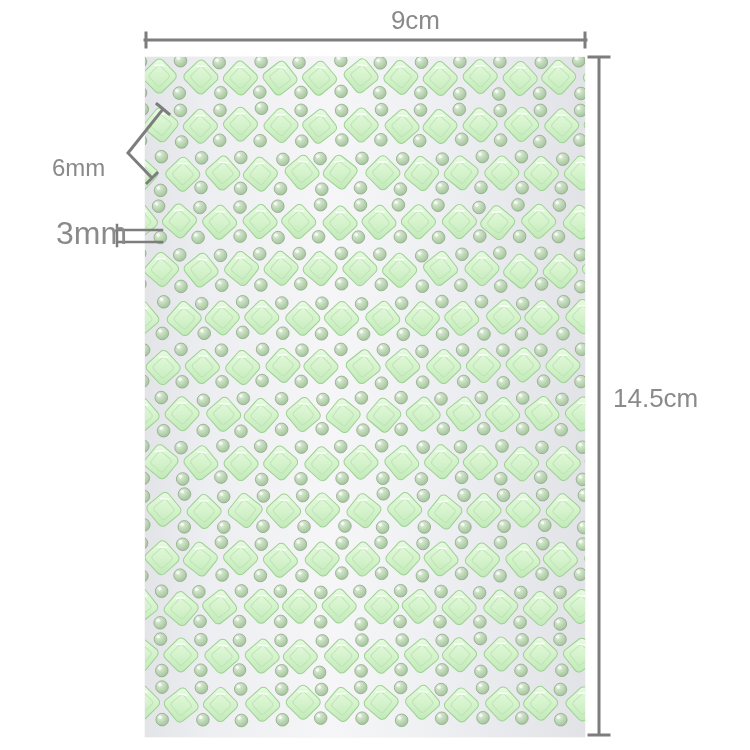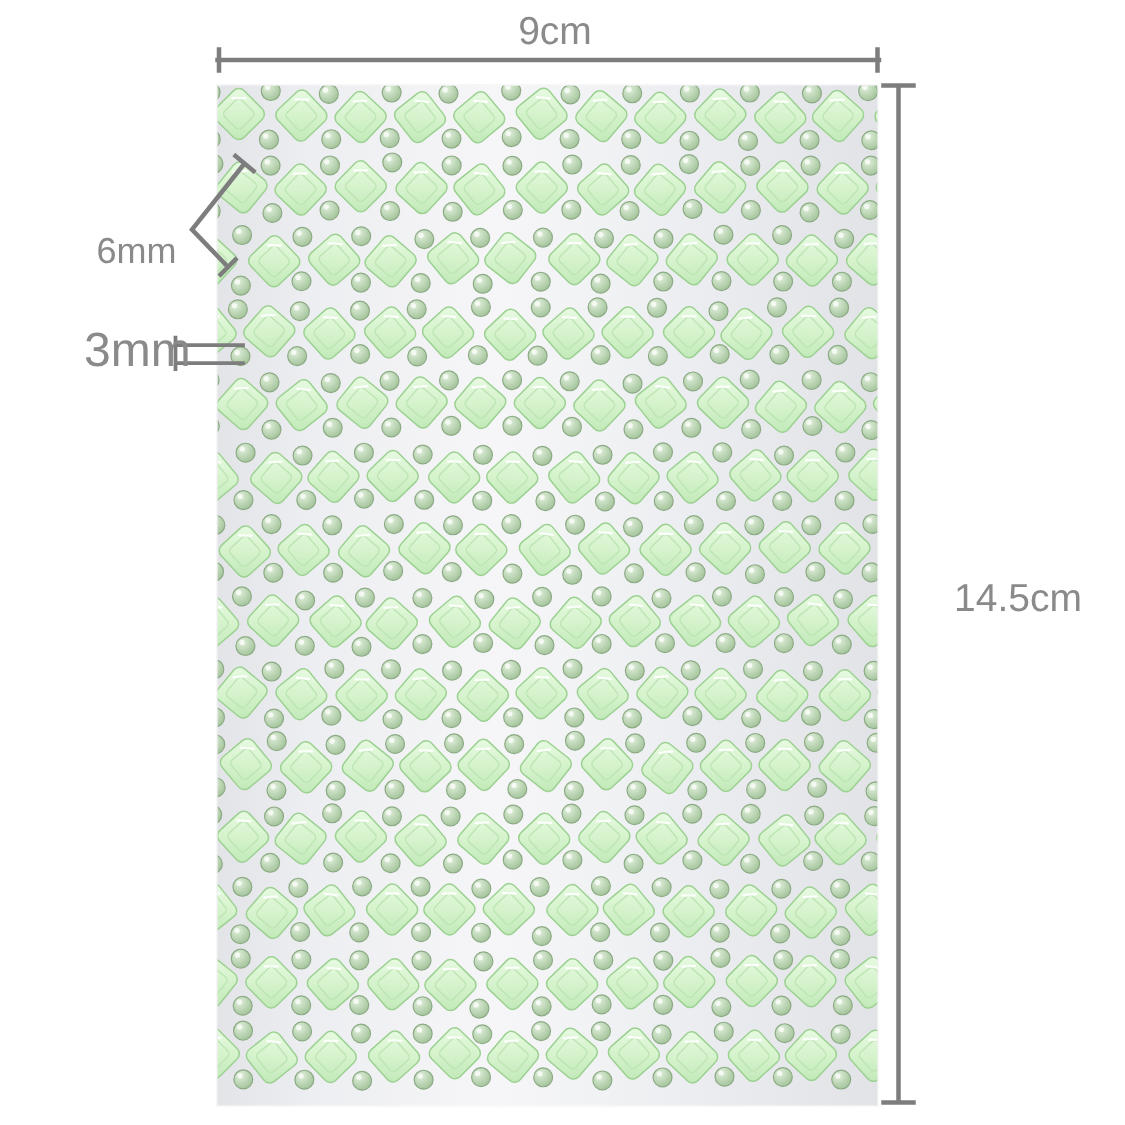--- a/index.html
+++ b/index.html
@@ -15,23 +15,23 @@
   .sheet svg{display:block;width:440px;height:680px;}
   .dims{
     position:absolute;left:0;top:0;width:750px;height:750px;pointer-events:none;
   }
   .dimline{stroke:var(--line-color,#7d7d7d);stroke-width:3;fill:none;stroke-linecap:square;}
   .dimline.thin{stroke-width:2.5;}
   .lbl{
     position:absolute;color:var(--text-color,#8a8a8a);
     font-family:"Liberation Sans",sans-serif;line-height:1.1;white-space:nowrap;
   }
-  .lbl.w{left:300px;top:6px;width:140px;text-align:center;font-size:26px;}
-  .lbl.h{left:613px;top:384px;font-size:26px;margin-left:23px;}
-  .lbl.d{left:52px;top:155px;width:78px;text-align:center;font-size:24px;}
+  .lbl.w{left:300px;top:6px;width:140px;text-align:right;font-size:26px;}
+  .lbl.h{left:613px;top:384px;font-size:26px;}
+  .lbl.d{left:52px;top:155px;width:78px;text-align:left;font-size:24px;}
   .lbl.r{left:56px;top:216px;font-size:32px;}
 </style>
 </head>
 <body>
 
 <div class="stage">
 
   <div class="sheet" style="background: linear-gradient(90deg, rgb(227, 228, 232) 0%, rgb(237, 238, 241) 14%, rgb(246, 246, 248) 42%, rgb(241, 242, 244) 58%, rgb(233, 234, 238) 80%, rgb(226, 227, 231) 100%);">
     <svg id="gems" viewBox="0 0 440 680">
         <defs>

